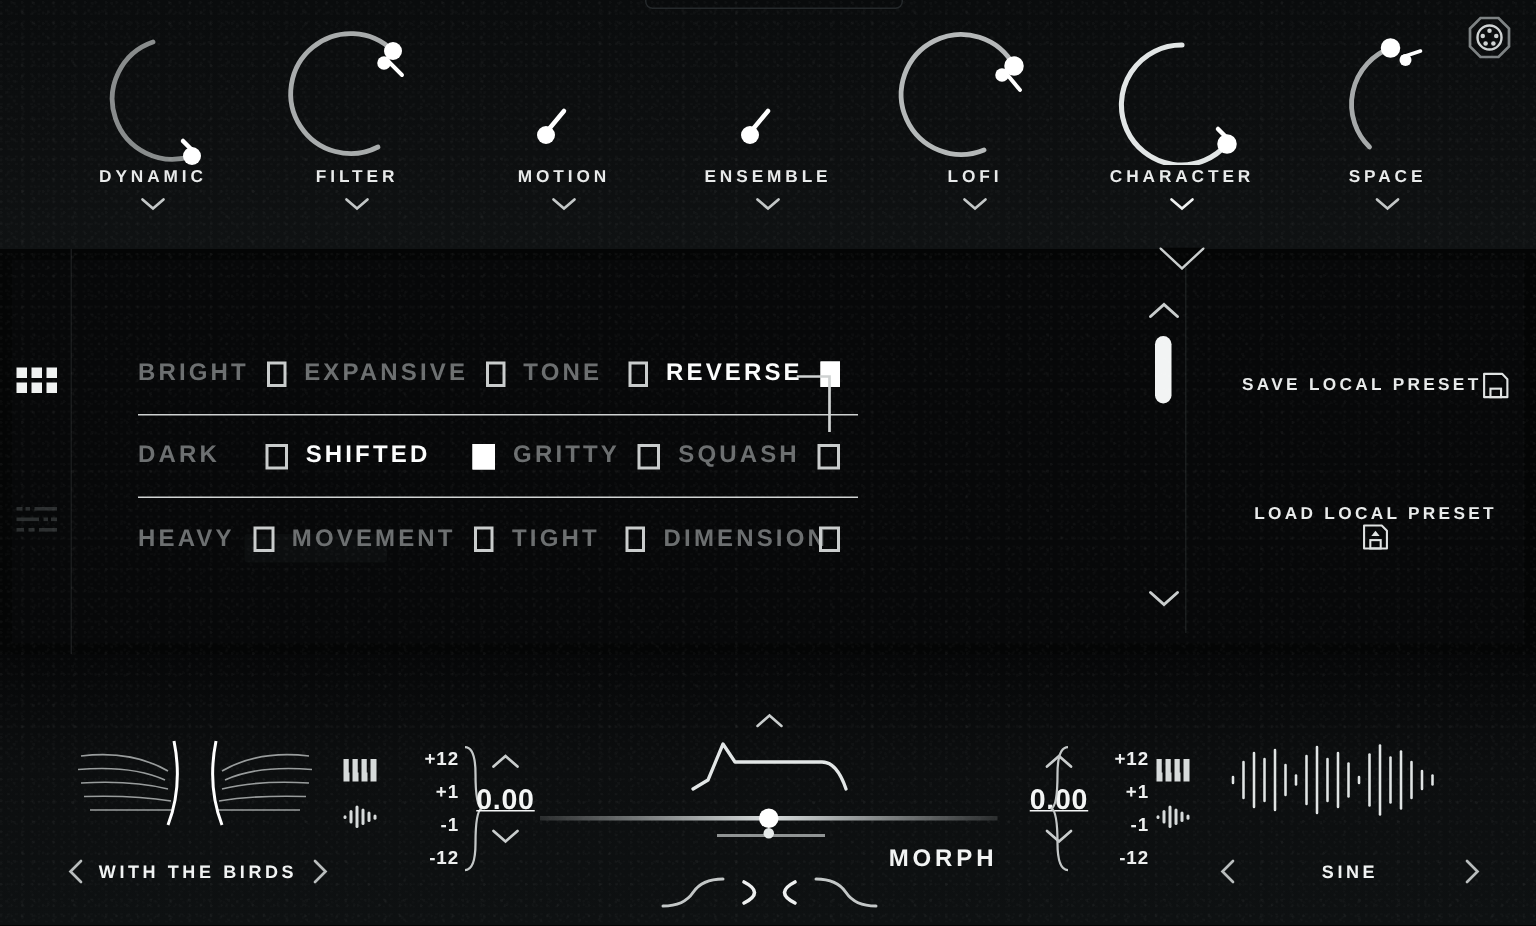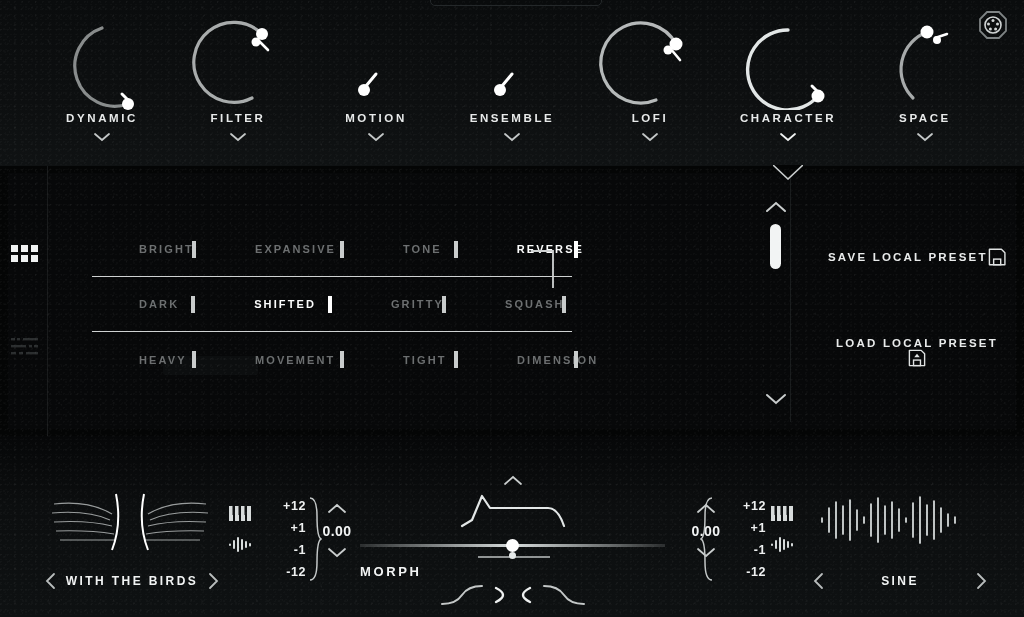--- a/index.html
+++ b/index.html
@@ -98,22 +98,22 @@
     width: 480px; height: 180px;
   }
   .cbrow {
     display: flex; align-items: center;
     height: 55px;
     border-bottom: 1px solid #cfd2d2;
   }
   .cbrow.last { border-bottom: none; }
   .cbcell { display: flex; align-items: center; }
   .cblabel {
-    font-size: 11px; letter-spacing: 2.1px; font-weight: 700;
-    color: #6c6f70; white-space: nowrap; margin-left: 47px;
+    font-size: 16px; letter-spacing: 2.1px; font-weight: 700;
+    color: #6c6f70; white-space: nowrap;
   }
   .cblabel.on { color: #fcfdfd; }
   .cbbox {
     width: 17px; height: 17px;
     border: 2px solid #c9cccc; background: transparent;
     margin: 0 12px;
   }
   .cbbox.on { background: #ffffff; border-color: #ffffff; }
   .cw0 { width: 88px; }
   .cw1 { width: 120px; }
@@ -205,22 +205,22 @@
   .pitchcol div { height: 22px; line-height: 22px; }
 
   .brace { position: absolute; top: 496px; width: 14px; height: 86px; }
   #brace-left  { left: 308px; }
   #brace-right { left: 700px; }
 
   .stepper { position: absolute; top: 500px; width: 58px; text-align: center; }
   #step-left  { left: 308px; }
   #step-right { left: 677px; }
   .stepper .sval {
-    font-size: 14px; font-weight: 700; color: #f3f5f5;
-    letter-spacing: .5px; margin: 5px 0;
+    font-size: 19px; font-weight: 700; color: #f3f5f5;
+    letter-spacing: .5px; margin: 5px 0; text-decoration: underline;
   }
   .stepper .schev { height: 11px; }
 
   
   #morph { position: absolute; left: 360px; top: 472px; width: 305px; height: 130px; }
   #morph-curve { position: absolute; left: 100px; top: 18px; }
   #morph-upchev { position: absolute; left: 142px; top: 2px; }
   #morph-track {
     position: absolute; left: 0; top: 72px; width: 305px; height: 3px;
     background: linear-gradient(90deg, rgba(210,214,214,.15), rgba(225,230,230,.92) 48%, rgba(225,230,230,.92) 52%, rgba(210,214,214,.15));
@@ -232,21 +232,21 @@
   #morph-handle {
     position: absolute; left: 146px; top: 67px;
     width: 13px; height: 13px; border-radius: 50%; background: #ffffff;
   }
   #morph-dot {
     position: absolute; left: 149px; top: 80px;
     width: 7px; height: 7px; border-radius: 50%; background: #e6eaea;
   }
   #morph-label {
     position: absolute; left: 0; top: 92px; width: 305px;
-    text-align: left; font-size: 13px; font-weight: 700;
+    text-align: right; font-size: 16px; font-weight: 700;
     letter-spacing: 2.6px; color: #f2f4f4;
   }
   #morph-x { position: absolute; left: 80px; top: 110px; }
 </style>
 </head>
 <body>
 
 <div id="app">
 
   <div id="knobbar">

